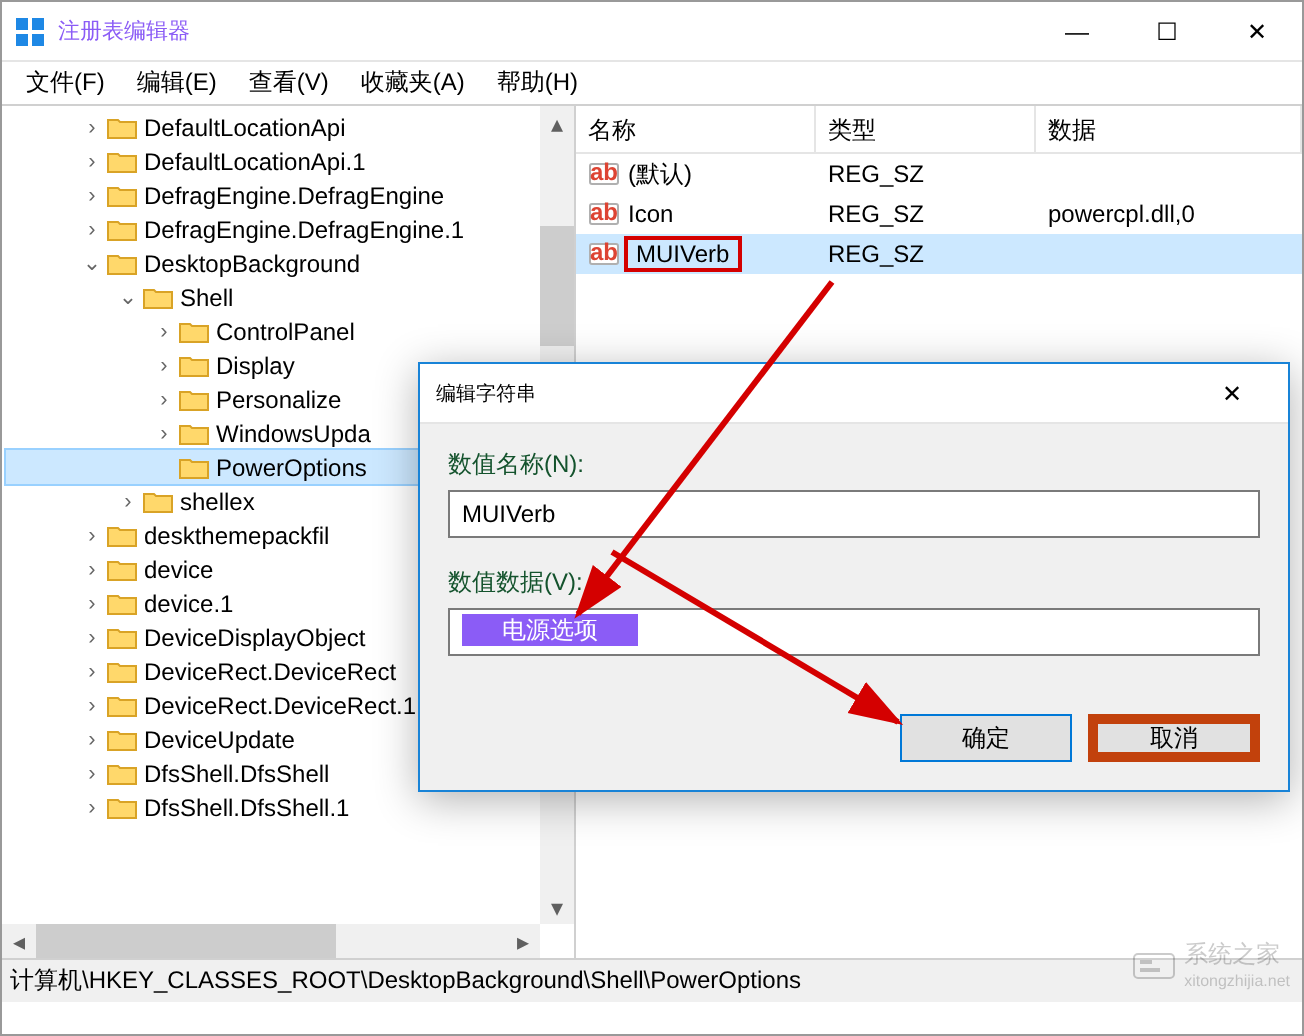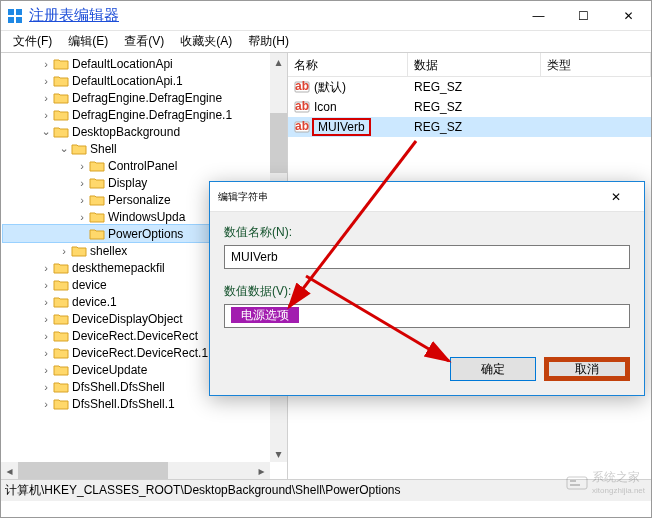--- a/index.html
+++ b/index.html
@@ -1,21 +1,21 @@
 <!DOCTYPE html>
 <html><head>
 <meta charset="utf-8">
 <style>
 * { margin: 0; padding: 0; box-sizing: border-box; font-family: "Microsoft YaHei", "Segoe UI", sans-serif; font-size: 12px; }
 body { width: 652px; height: 518px; background: #fff; overflow: hidden; position: relative; border: 1px solid #999; }
 
 .titlebar { height: 30px; background: #fff; display: flex; align-items: center; padding-left: 6px; border-bottom: 1px solid #e5e5e5; }
 .app-icon { width: 16px; height: 16px; margin-right: 6px; }
 .app-icon svg { width: 16px; height: 16px; }
-.title-text { flex: 1; font-size: 15px; color: #1d4ed8; text-decoration: underline; }
+.title-text { flex: 1; font-size: 11px; color: #8b5cf6; }
 .win-btns { display: flex; }
 .win-btn { width: 45px; height: 29px; display: flex; align-items: center; justify-content: center; color: #000; }
 
 .menubar { height: 22px; display: flex; align-items: center; padding: 0 4px; background: #fff; border-bottom: 1px solid #d0d0d0; }
 .menu-item { padding: 2px 8px; cursor: default; }
 
 .main { display: flex; height: 426px; }
 .tree-pane { width: 287px; border-right: 1px solid #d0d0d0; overflow: hidden; position: relative; background: #fff; }
 .tree { padding: 2px 0 2px 2px; }
 .tree-row { display: flex; align-items: center; height: 17px; white-space: nowrap; }
@@ -40,21 +40,21 @@
 .statusbar { height: 22px; border-top: 1px solid #d0d0d0; display: flex; align-items: center; padding: 0 4px; background: #f0f0f0; }
 
 .dialog { position: absolute; left: 208px; top: 180px; width: 436px; height: 215px; background: #f0f0f0; border: 1px solid #1883d7; box-shadow: 0 4px 20px rgba(0,0,0,0.3); }
 .dlg-title { height: 30px; display: flex; align-items: center; padding: 0 8px; background: #fff; border-bottom: 1px solid #e5e5e5; }
 .dlg-title-text { flex: 1; font-size: 10px; }
 .dlg-close { width: 40px; height: 28px; display: flex; align-items: center; justify-content: center; }
 .dlg-body { padding: 12px 14px 0 14px; }
 .dlg-label { margin-bottom: 4px; color: #14532d; }
 .dlg-input { width: 100%; height: 24px; border: 1px solid #7a7a7a; padding: 2px 6px; background: #fff; margin-bottom: 14px; font-size: 12px; }
 .dlg-input.sel { background: #fff; }
-.dlg-input.sel .seltext { background: #a21caf; color: #fff; padding: 1px 10px; }
+.dlg-input.sel .seltext { background: #8b5cf6; color: #fff; padding: 1px 20px; }
 .dlg-btns { position: absolute; right: 14px; bottom: 14px; display: flex; gap: 8px; text-align: right; }
 .dlg-btn { width: 86px; height: 24px; border: 5px solid #c2410c; background: #e1e1e1; display: flex; align-items: center; justify-content: center; cursor: pointer; }
 .dlg-btn.default { border: 1px solid #0078d7; }
 
 .arrow { position: absolute; pointer-events: none; }
 
 .watermark { position: absolute; right: 6px; bottom: 22px; opacity: 0.25; font-size: 11px; color: #333; display:flex; align-items:center; gap:4px;}
 </style>
 </head>
 <body>
@@ -292,22 +292,22 @@
     <div class="tree-scrollbar-h">
       <div class="sb-btn" style="position:absolute;left:0">◂</div>
       <div class="sb-thumb-h" style="left:17px;width:150px"></div>
       <div class="sb-btn" style="position:absolute;right:0">▸</div>
     </div>
   </div>
 
   <div class="list-pane">
     <div class="list-header">
       <div class="lh-col" style="width:120px">名称</div>
+      <div class="lh-col" style="width:110px">类型</div>
       <div class="lh-col" style="flex:1">数据</div>
-      <div class="lh-col" style="width:110px">类型</div>
     </div>
     <div class="list-body" id="list-body">
         <div class="lrow">
           <div class="lcell" style="width: 120px;">
             <span class="reg-icon">
               <svg width="16" height="16" viewBox="0 0 16 16">
                 <rect x="1" y="3" width="14" height="10" rx="1" fill="#fff" stroke="#b0b0b0"></rect>
                 <text x="8" y="11" text-anchor="middle" font-size="8" fill="#d43" font-weight="bold">ab</text>
               </svg>
             </span>
@@ -319,20 +319,21 @@
           <div class="lcell" style="width: 120px;">
             <span class="reg-icon">
               <svg width="16" height="16" viewBox="0 0 16 16">
                 <rect x="1" y="3" width="14" height="10" rx="1" fill="#fff" stroke="#b0b0b0"></rect>
                 <text x="8" y="11" text-anchor="middle" font-size="8" fill="#d43" font-weight="bold">ab</text>
               </svg>
             </span>
             <span>Icon</span>
           </div>
           <div class="lcell" style="width: 110px;">REG_SZ</div>
+          <div class="lcell" style="flex: 1 1 0%;">powercpl.dll,0</div>
         </div>
         <div class="lrow selected">
           <div class="lcell" style="width: 120px;">
             <span class="reg-icon">
               <svg width="16" height="16" viewBox="0 0 16 16">
                 <rect x="1" y="3" width="14" height="10" rx="1" fill="#fff" stroke="#b0b0b0"></rect>
                 <text x="8" y="11" text-anchor="middle" font-size="8" fill="#d43" font-weight="bold">ab</text>
               </svg>
             </span>
             <span style="border: 2px solid rgb(212, 0, 0); padding: 0px 4px; margin-left: -2px;">MUIVerb</span>

